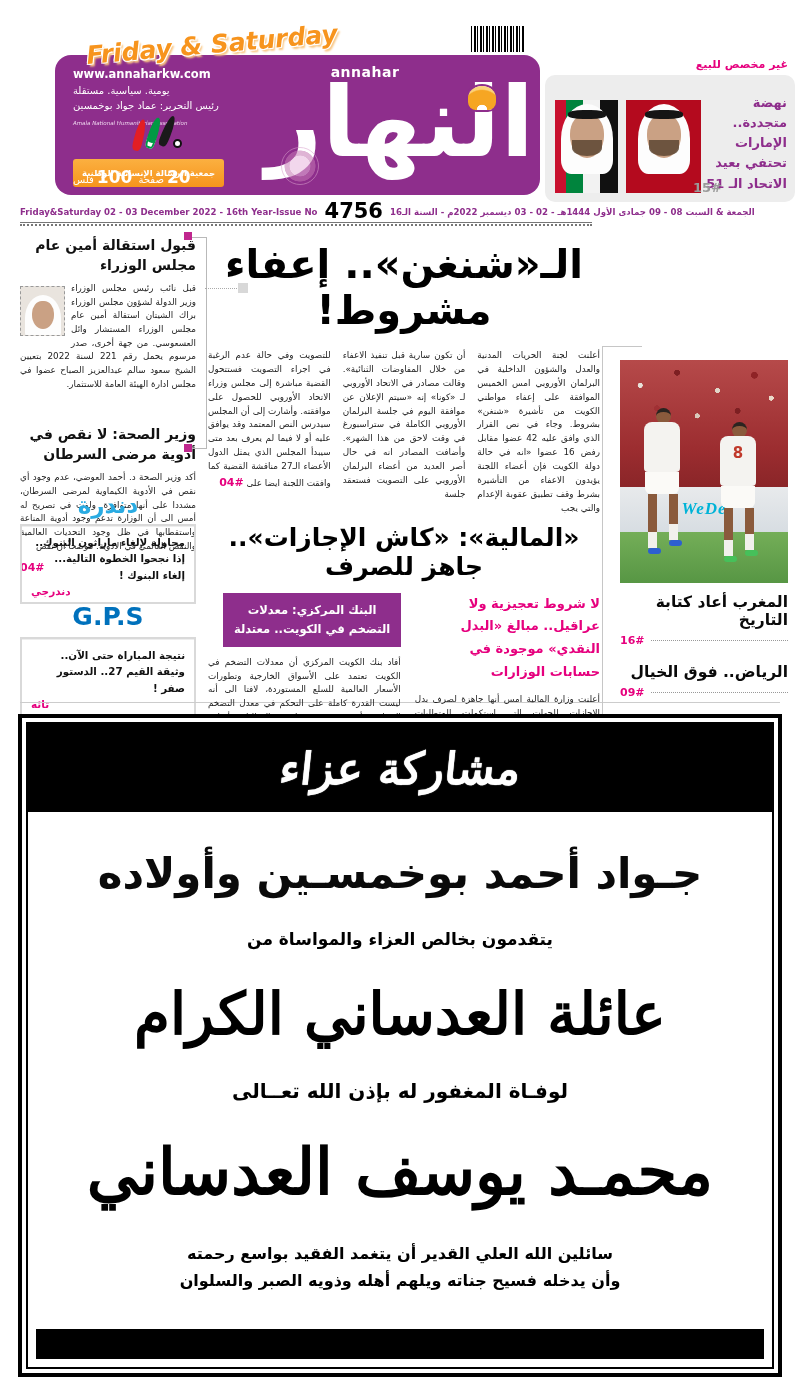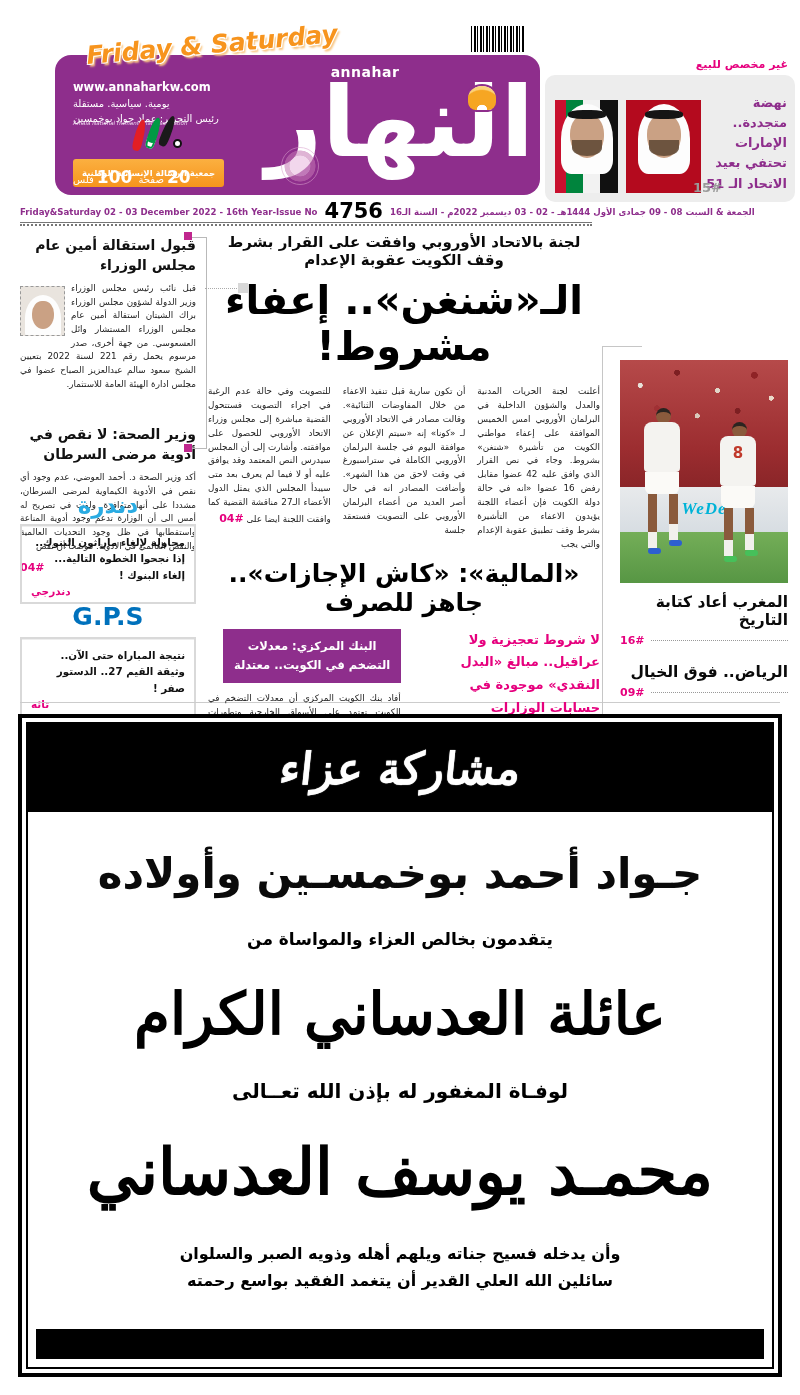--- a/index.html
+++ b/index.html
@@ -12,21 +12,21 @@
   .ribbon { left:86px; top:30px; transform:rotate(-5deg); font-size:25px; font-weight:bold; font-style:italic;
             color:#F7941D; text-shadow:-1px -1px 0 #fff,1px -1px 0 #fff,-1px 1px 0 #fff,1px 1px 0 #fff,2px 3px 2px #f9c784; z-index:5; }
   .barcode { left:470px; top:25px; width:56px; height:28px;
              background:repeating-linear-gradient(90deg,#000 0 1px,#fff 1px 3px,#000 3px 5px,#fff 5px 6px); border:1px solid #fff; }
   .nfs { right:12px; top:58px; color:#E6007E; font-weight:bold; font-size:11px; direction:rtl; }
   .masthead { left:55px; top:55px; width:485px; height:140px; background:#8E2E8C; border-radius:16px; }
   .mh-latin { position:absolute; left:230px; top:9px; width:160px; text-align:center; color:#fff; font-weight:bold; font-size:14px; letter-spacing:.5px; }
   .mh-arabic { position:absolute; right:6px; top:-26px; color:#fff; font-weight:bold; font-size:98px; line-height:1.9; direction:rtl; }
   .fan { position:absolute; right:44px; top:31px; width:28px; height:24px; border-radius:50% 50% 8px 8px;
          background:radial-gradient(circle at 50% 100%, #fff 0 18%, #f6a623 20% 70%, #fbd27a 75%); box-shadow:0 0 0 2px #8E2E8C; }
-  .mh-left { position:absolute; left:18px; top:25px; color:#fff; direction:ltr; }
+  .mh-left { position:absolute; left:18px; top:12px; color:#fff; direction:ltr; }
   .mh-site { font-weight:bold; font-size:11.5px; }
   .mh-tag, .mh-ed { font-size:10px; direction:rtl; text-align:left; margin-top:4px; }
   .logo-row { position:absolute; left:18px; top:62px; width:150px; height:40px; }
   .assoc-en { position:absolute; left:0; top:2px; font-size:5.5px; font-style:italic; color:#efd7ef; line-height:1.5; }
   .flame { position:absolute; width:9px; height:32px; border-radius:60% 60% 40% 40%/75% 75% 25% 25%; }
   .flame.red   { left:62px; top:2px;  background:#E31E24; transform:rotate(14deg); }
   .flame.green { left:76px; top:0;    background:#009A44; transform:rotate(18deg); box-shadow:inset 0 0 0 2px #009A44, inset 0 -6px 0 0 #fff; }
   .flame.black { left:90px; top:-2px; background:#1a1a1a; transform:rotate(22deg); }
   .ring { position:absolute; left:100px; top:22px; width:9px; height:9px; border:2px solid #111; border-radius:50%; background:#fff; }
   .badge { position:absolute; left:18px; top:104px; background:linear-gradient(180deg,#FBB040,#F7941D); color:#fff;
@@ -217,21 +217,20 @@
     <div class="sec-title gps-t">G.P.S</div>
     <div class="notebox">
       <div class="txt">نتيجة المباراة حتى الآن.. وثيقة القيم 27.. الدستور صفر !</div>
       <span class="sig">تائه</span>
     </div>
   </div>
 
   <div class="abs bottom-rule"></div>
 
   <div class="abs midcol">
-    <div class="kicker">لجنة بالاتحاد الأوروبي وافقت على القرار بشرط وقف الكويت عقوبة الإعدام</div>
     <div class="headline1">الـ«شنغن».. إعفاء مشروط!</div>
     <div class="body3">
       <div class="col jus">أعلنت لجنة الحريات المدنية والعدل والشؤون الداخلية في البرلمان الأوروبي امس الخميس الموافقة على إعفاء مواطني الكويت من تأشيرة «شنغن» بشروط. وجاء في نص القرار الذي وافق عليه 42 عضوا مقابل رفض 16 عضوا «انه في حالة دولة الكويت فإن أعضاء اللجنة يؤيدون الاعفاء من التأشيرة بشرط وقف تطبيق عقوبة الإعدام والتي يجب</div>
       <div class="col jus">أن تكون سارية قبل تنفيذ الاعفاء من خلال المفاوضات الثنائية». وقالت مصادر في الاتحاد الأوروبي لـ «كونا» إنه «سيتم الإعلان عن موافقة اليوم في جلسة البرلمان الأوروبي الكاملة في ستراسبورغ في وقت لاحق من هذا الشهر». وأضافت المصادر انه في حال أصر العديد من أعضاء البرلمان الأوروبي على التصويت فستعقد جلسة</div>
       <div class="col jus">
         <span>للتصويت وفي حالة عدم الرغبة في اجراء التصويت فستتحول القضية مباشرة إلى مجلس وزراء الاتحاد الأوروبي للحصول على موافقته. وأشارت إلى أن المجلس سيدرس النص المعتمد وقد يوافق عليه أو لا فيما لم يعرف بعد متى سيبدأ المجلس الذي يمثل الدول الأعضاء الـ27 مناقشة القضية كما وافقت اللجنة ايضا على</span>
         <span class="pageref">04#</span>
       </div>
     </div>
     <div class="headline2">«المالية»: «كاش الإجازات».. جاهز للصرف</div>
@@ -314,21 +313,21 @@
       <div class="obit-banner">
         <span>مشاركة عزاء</span>
       </div>
       <div class="obit-body">
         <div class="ob-from">جـواد أحمد بوخمسـين وأولاده</div>
         <div class="ob-line1">يتقدمون بخالص العزاء والمواساة من</div>
         <div class="ob-family">عائلة العدساني الكرام</div>
         <div class="ob-line2">لوفـاة المغفور له بإذن الله تعــالى</div>
         <div class="ob-name">محمـد يوسف العدساني</div>
         <div>
+          <div class="ob-prayer">سائلين الله العلي القدير أن يتغمد الفقيد بواسع رحمته</div>
           <div class="ob-prayer">وأن يدخله فسيح جناته ويلهم أهله وذويه الصبر والسلوان</div>
-          <div class="ob-prayer">سائلين الله العلي القدير أن يتغمد الفقيد بواسع رحمته</div>
         </div>
       </div>
       <div class="obit-bar"></div>
     </div>
   </div>
 
 </div>
 
 </body></html>

